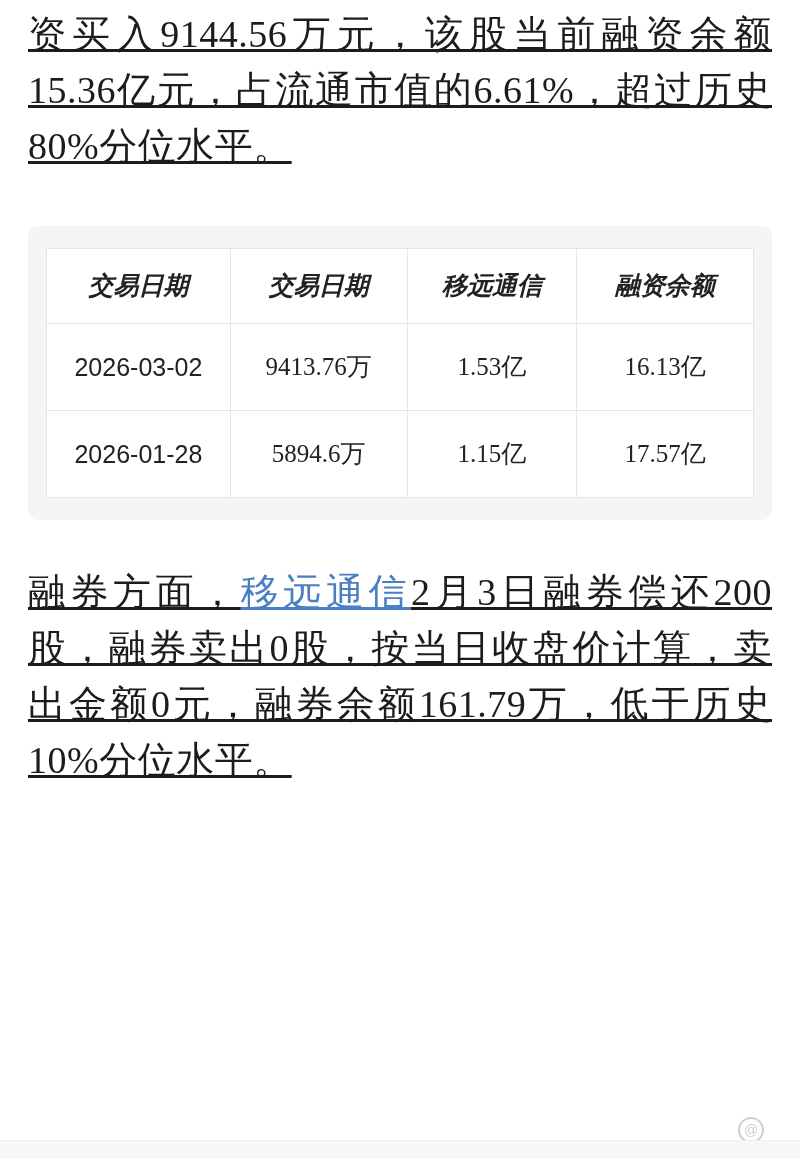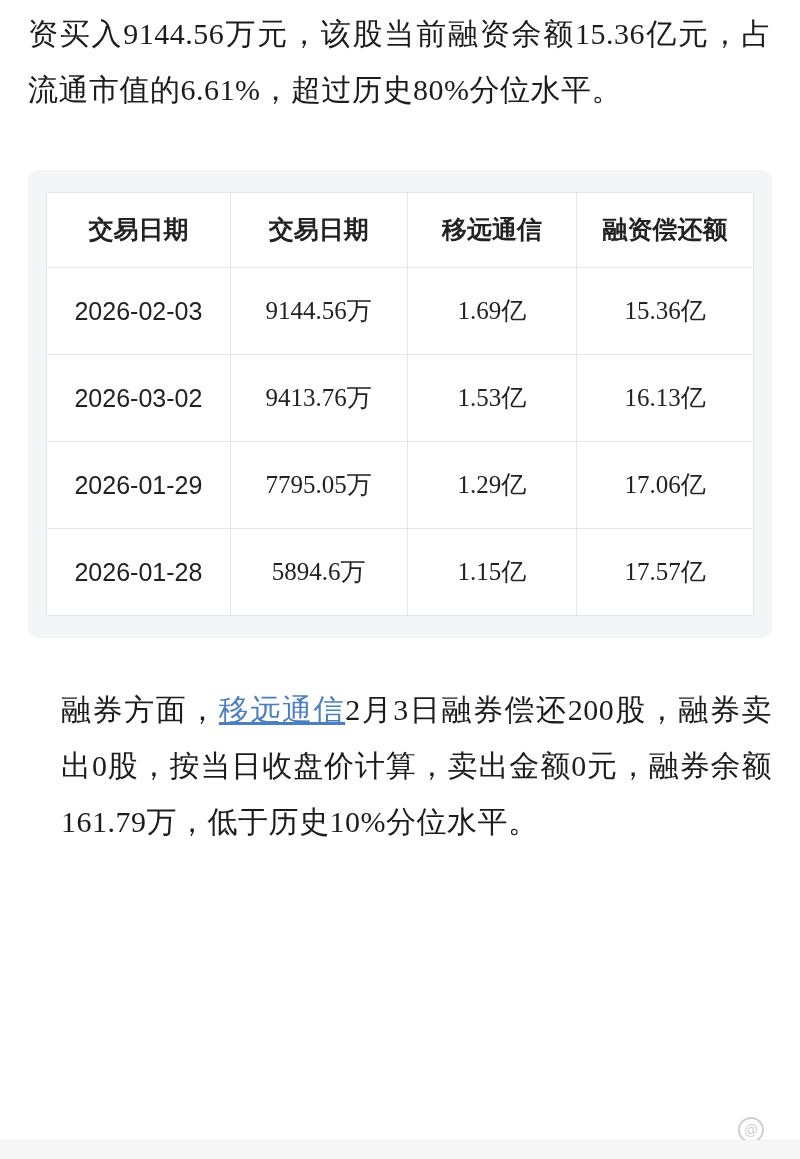--- a/index.html
+++ b/index.html
@@ -16,26 +16,27 @@
     position: relative;
   }
   .page {
     width: 800px;
     height: 1159px;
     box-sizing: border-box;
     padding: 0 28px;
     position: relative;
   }
   .para {
-    font-size: 30px;
+    font-size: 38px;
     line-height: 56px;
     letter-spacing: 0.5px;
     color: #1c1c1c;
     text-align: justify;
     margin: 0;
+    text-decoration: underline;
   }
   .para-top {
     padding-top: 6px;
   }
   .link {
     color: #4a7fc1;
   }
   .table-card {
     margin: 52px 0 0 0;
     background: #f4f5f6;
@@ -57,35 +58,35 @@
     vertical-align: middle;
     padding: 14px 6px;
     font-weight: normal;
     color: #222222;
     line-height: 36px;
     word-break: break-all;
   }
   table.fin th {
     font-weight: bold;
     height: 46px;
+    font-style: italic;
   }
   table.fin td.datecell {
     font-family: "Liberation Sans", sans-serif;
     font-size: 25px;
   }
   table.fin td {
     height: 58px;
   }
   col.c1 { width: 26%; }
   col.c2 { width: 25%; }
   col.c3 { width: 24%; }
   col.c4 { width: 25%; }
   .para-bottom {
     margin-top: 44px;
-    margin-left: 33px;
   }
   .watermark {
     position: absolute;
     right: 36px;
     bottom: 16px;
     display: flex;
     align-items: center;
     gap: 8px;
     color: #c8c8c8;
     font-size: 22px;
@@ -126,41 +127,29 @@
         <col class="c1">
           <col class="c2">
           <col class="c3">
           <col class="c4">
       </colgroup>
       <thead>
         <tr>
           <th>交易日期</th>
           <th>交易日期</th>
           <th>移远通信</th>
-          <th>融资偿还额</th>
+          <th>融资余额</th>
         </tr>
       </thead>
       <tbody>
-        <tr>
-          <td class="datecell">2026-02-03</td>
-          <td>9144.56万</td>
-          <td>1.69亿</td>
-          <td>15.36亿</td>
-        </tr>
         <tr>
           <td class="datecell">2026-03-02</td>
           <td>9413.76万</td>
           <td>1.53亿</td>
           <td>16.13亿</td>
-        </tr>
-        <tr>
-          <td class="datecell">2026-01-29</td>
-          <td>7795.05万</td>
-          <td>1.29亿</td>
-          <td>17.06亿</td>
         </tr>
         <tr>
           <td class="datecell">2026-01-28</td>
           <td>5894.6万</td>
           <td>1.15亿</td>
           <td>17.57亿</td>
         </tr>
       </tbody>
     </table>
   </div>

